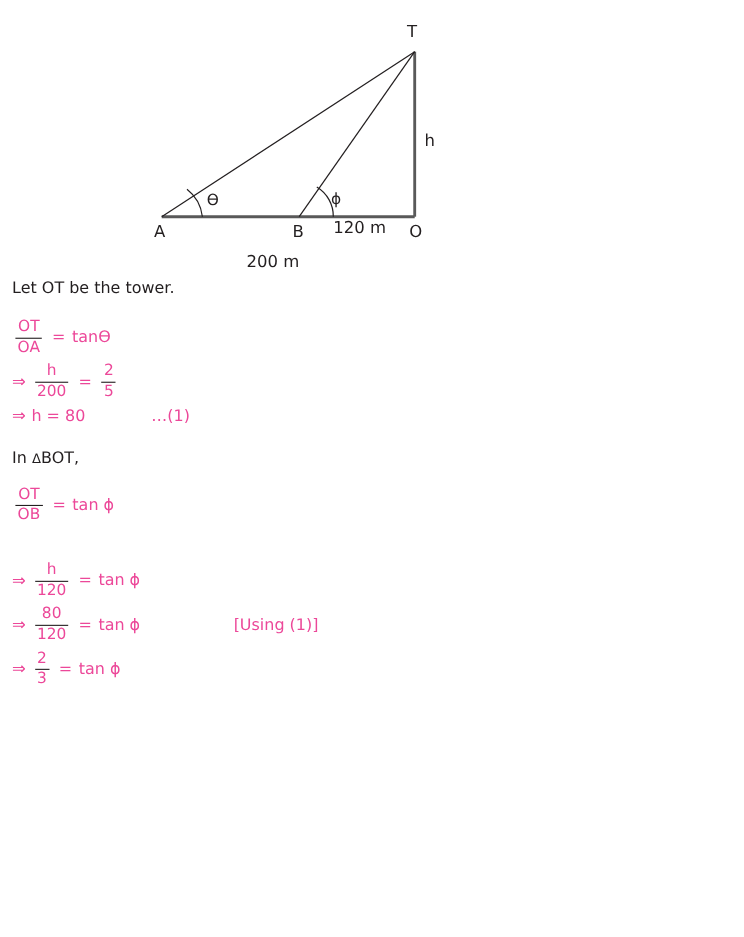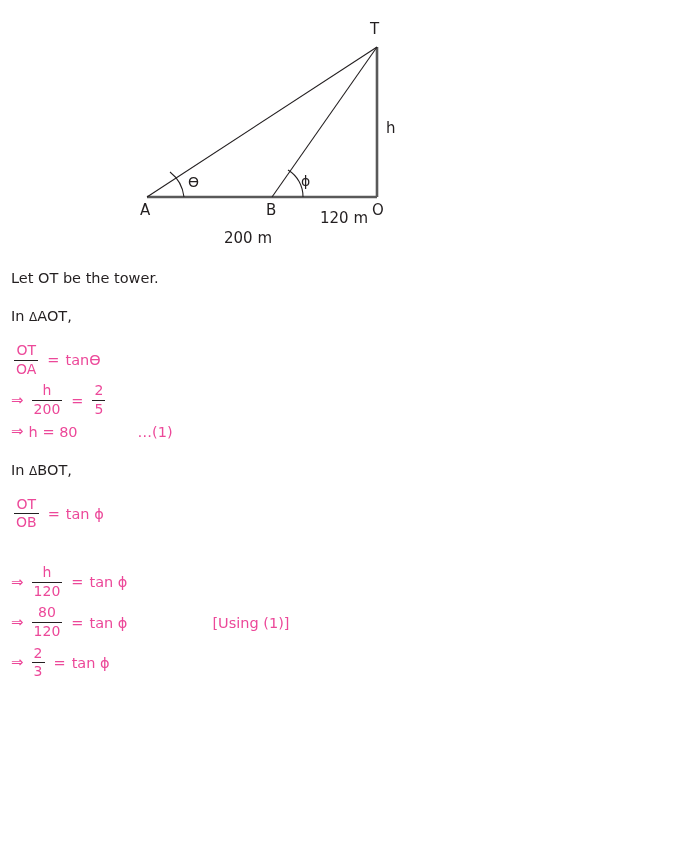--- a/index.html
+++ b/index.html
@@ -32,30 +32,30 @@
     font-size: 15px;
     color: #231f20;
     white-space: nowrap;
     line-height: 1;
   }
   #label-T { left: 370px; top: 22px; }
   #label-A { left: 140px; top: 203px; }
   #label-B { left: 266px; top: 203px; }
   #label-O { left: 372px; top: 203px; }
   #label-h { left: 386px; top: 121px; }
-  #label-120 { left: 303px; top: 211px; margin-left: 17px; }
+  #label-120 { left: 303px; top: 200px; }
   #label-200 { left: 224px; top: 231px; }
   #label-theta { left: 188px; top: 175px; font-size: 14px; }
   #label-phi  { left: 301px; top: 174px; font-size: 14px; }
 
   
   #content {
     position: absolute;
     left: 11px;
-    top: 268px;
+    top: 252px;
     width: 640px;
   }
   .para {
     font-size: 14.5px;
     line-height: 21px;
     margin: 0 0 17px 0;
     color: #231f20;
   }
   .para.tight { margin-bottom: 15px; }
   .tri { font-size: 12px; }
@@ -128,21 +128,20 @@
   <div class="fig-label" id="label-200">200 m</div>
   <div class="fig-label" id="label-theta">ϴ</div>
   <div class="fig-label" id="label-phi">ɸ</div>
 </div>
 
 <div id="content">
 
   <p class="para">Let OT be the tower.</p>
 
 
-  <p class="para tight"><span>In </span><span class="tri">Δ</span><span>AOT,</span></p>
 
   <div class="mrow">
     <span class="frac">
       <span class="num">OT</span>
       <span class="den">OA</span>
     </span>
     <span class="eq">=</span>
     <span class="tanx">tanϴ</span>
   </div>
 

